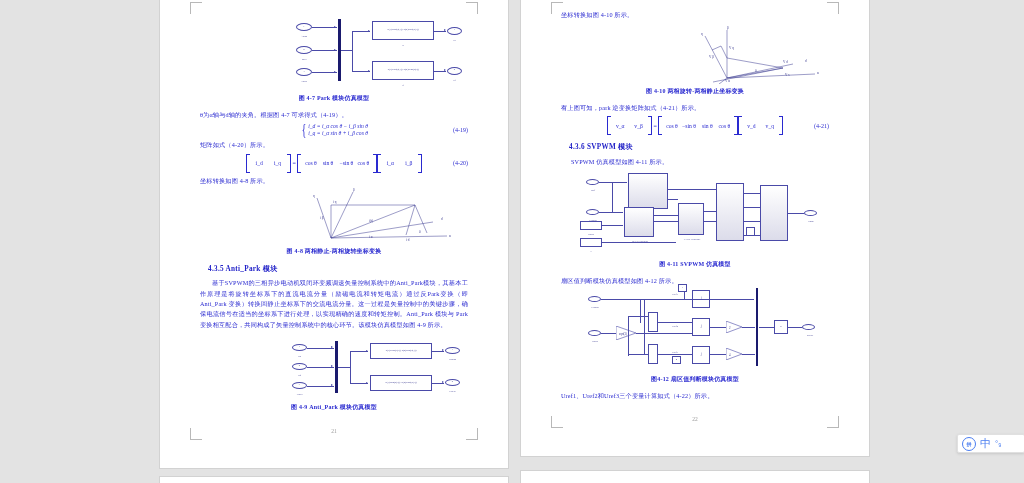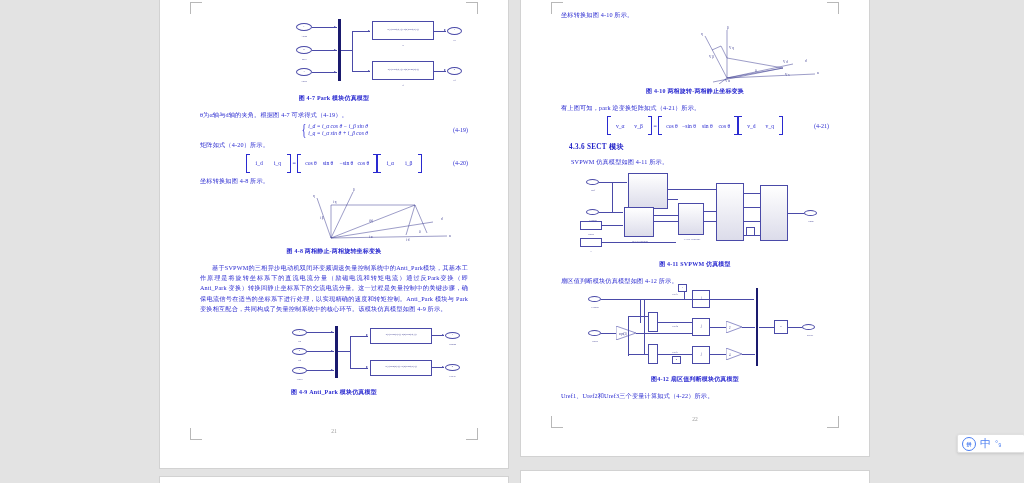--- a/index.html
+++ b/index.html
@@ -311,20 +311,21 @@
             <text x="11" y="31">i β</text>
             <text x="60" y="34">i(t)</text>
             <text x="60" y="50">i α</text>
             <text x="97" y="53">i d</text>
             <text x="110" y="45">θ</text>
           </g>
         </svg>
       </div>
       <div class="figcap">图 4-8 两相静止-两相旋转坐标变换</div>
 
+      <div class="heading">4.3.5 Anti_Park 模块</div>
       <p class="para indent">基于SVPWM的三相异步电动机双闭环变频调速矢量控制系统中的Anti_Park模块，其基本工作原理是将旋转坐标系下的直流电流分量（励磁电流和转矩电流）通过反Park变换（即 Anti_Park 变换）转换回静止坐标系下的交流电流分量。这一过程是矢量控制中的关键步骤，确保电流信号在适当的坐标系下进行处理，以实现精确的速度和转矩控制。Anti_Park 模块与 Park 变换相互配合，共同构成了矢量控制系统中的核心环节。该模块仿真模型如图 4-9 所示。</p>
 
       <div class="fig" style="width:200px;height:62px;left:30px;margin-top:8px;">
         <div class="port" style="left:28px; top:6px; width:15px;height:7px;">1</div>
         <div class="plabel" style="left:28px; top:14px; width:15px;">Ud</div>
         <div class="port" style="left:28px; top:25px; width:15px;height:7px;">2</div>
         <div class="plabel" style="left:28px; top:33px; width:15px;">Uq</div>
         <div class="port" style="left:28px; top:44px; width:15px;height:7px;">3</div>
         <div class="plabel" style="left:28px; top:52px; width:15px;">Theta</div>
 
@@ -427,21 +428,21 @@
           <span class="bk l"></span>
           <span class="mcells">
             <span class="mrow"><span>v_d</span></span>
             <span class="mrow"><span>v_q</span></span>
           </span>
           <span class="bk r"></span>
         </span>
         <span class="eqnum">(4-21)</span>
       </div>
 
-      <div class="heading">4.3.6 SECT 模块</div>
+      <div class="heading">4.3.6 SVPWM 模块</div>
       <p class="para" style="margin-left:10px;">SVPWM 仿真模型如图 4-11 所示。</p>
 
       <div class="fig" style="width:262px;height:88px;left:4px;margin-top:2px;">
         <div class="plabel" style="left:58px; top:0px; width:44px;">X Sector Calculate</div>
         <div class="blk grad" style="left:60px; top:4px; width:40px; height:36px;"></div>
 
         <div class="port" style="left:18px; top:10px; width:13px; height:6px;"></div>
         <div class="plabel" style="left:14px; top:17px; width:22px;">Uref</div>
 
         <div class="port" style="left:18px; top:40px; width:13px; height:6px;"></div>

